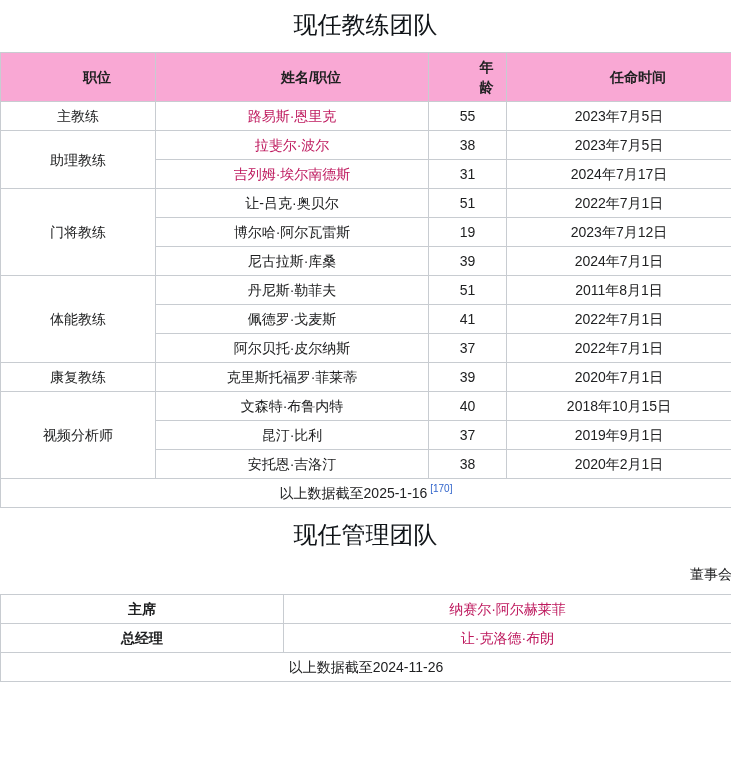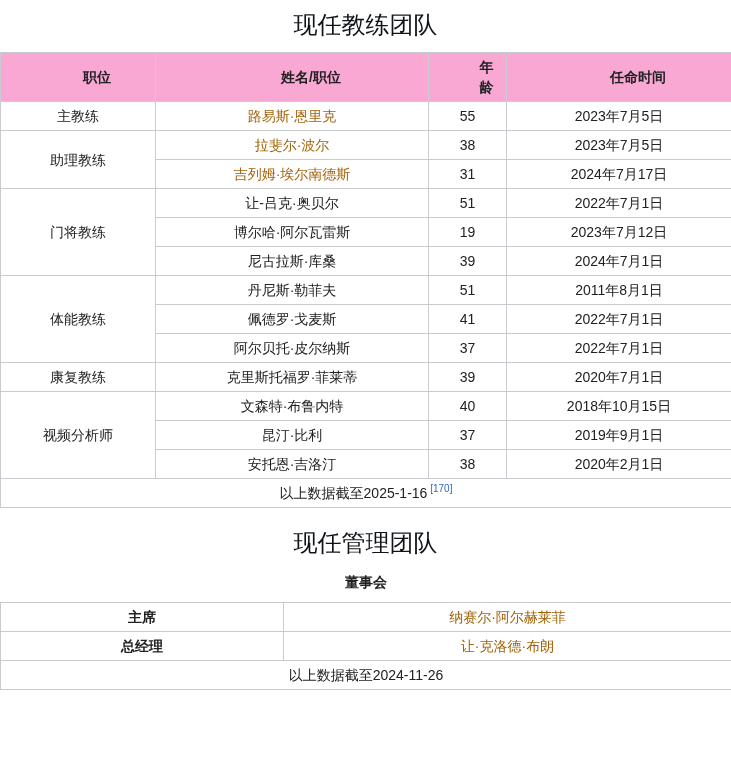--- a/index.html
+++ b/index.html
@@ -13,49 +13,49 @@
     color: #202122;
   }
   .section-heading {
     font-size: 24px;
     font-weight: 400;
     margin: 10px 0 12px 0;
     line-height: 1.25;
     color: #101418;
     text-align: center;
   }
-  .section-heading.second { margin-top: 20px; }
+  .section-heading.second { margin-top: 12px; }
   table.wikitable {
     width: 100%;
     border-collapse: collapse;
     table-layout: fixed;
   }
   .wikitable th, .wikitable td {
     border: 1px solid #c8ccd1;
     text-align: center;
     vertical-align: middle;
     padding: 4px 6px;
     height: 29px;
     line-height: 20px;
   }
   .wikitable thead th {
     background: #f9a8d4;
     font-weight: bold;
     padding-left: 44px;
   }
   .wikitable th { font-weight: bold; }
   .wikitable caption {
-    font-weight: bold;
+    font-weight: normal;
     font-size: 14px;
     color: #202122;
     padding: 4px 0 10px 0;
-    text-align: center;
+    text-align: right;
   }
   a.wlink {
-    color: #a16207;
+    color: #be185d;
     text-decoration: none;
     cursor: pointer;
   }
   sup.ref {
     font-size: 10px;
     line-height: 0;
     vertical-align: super;
   }
   sup.ref a { color: #3366cc; text-decoration: none; cursor: pointer; }
   

